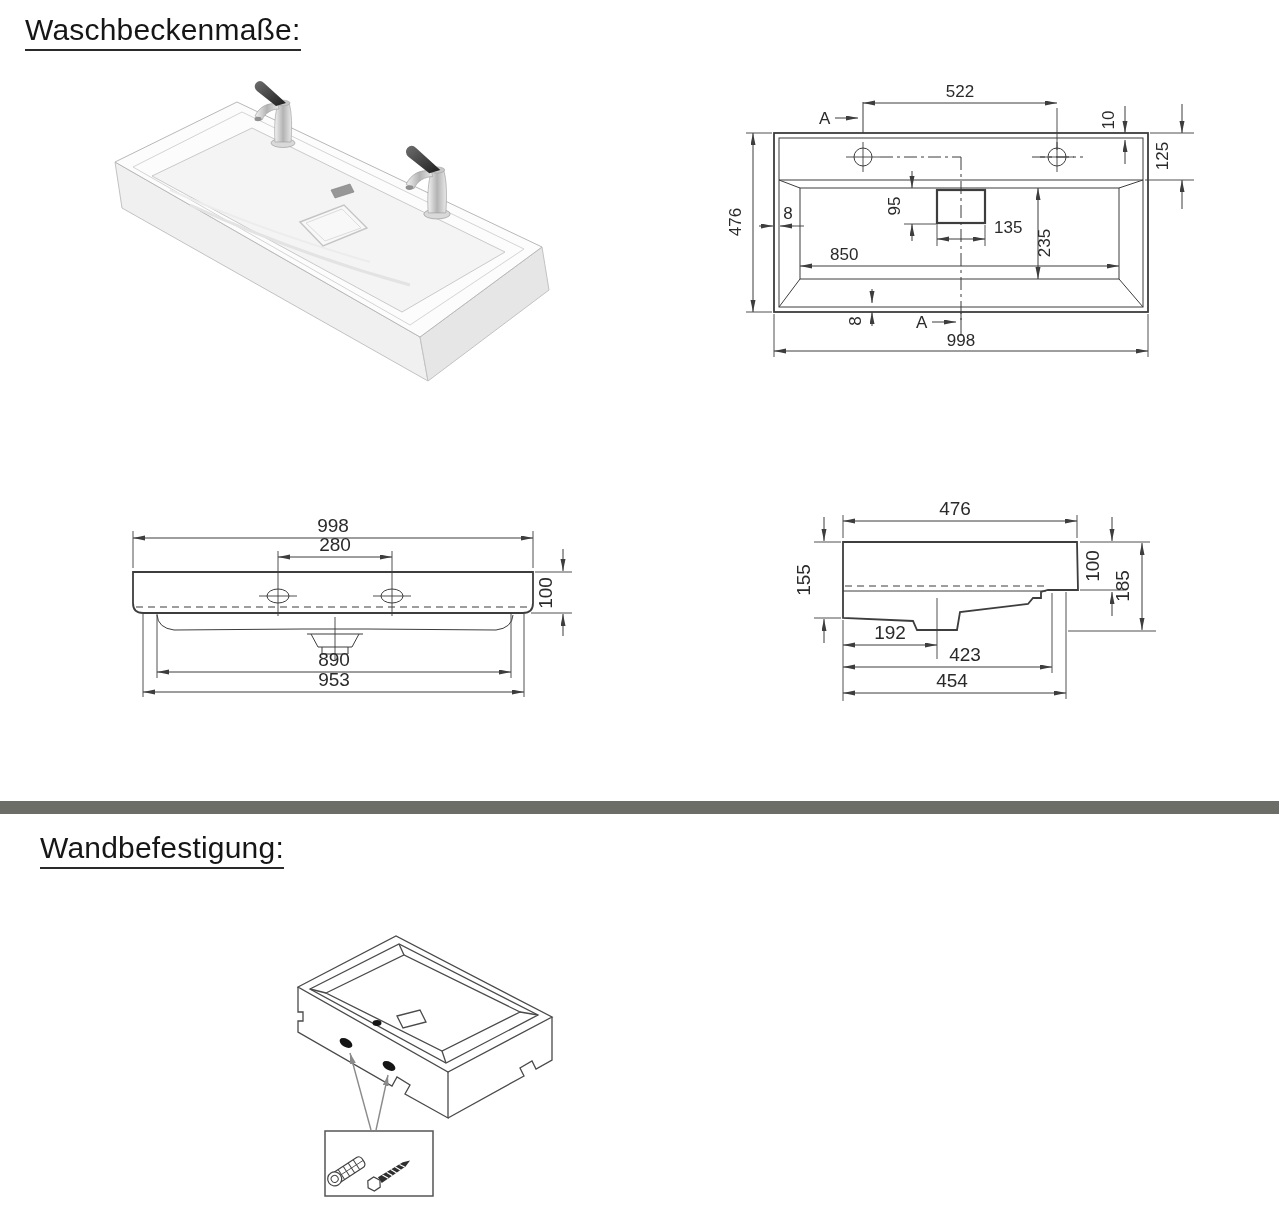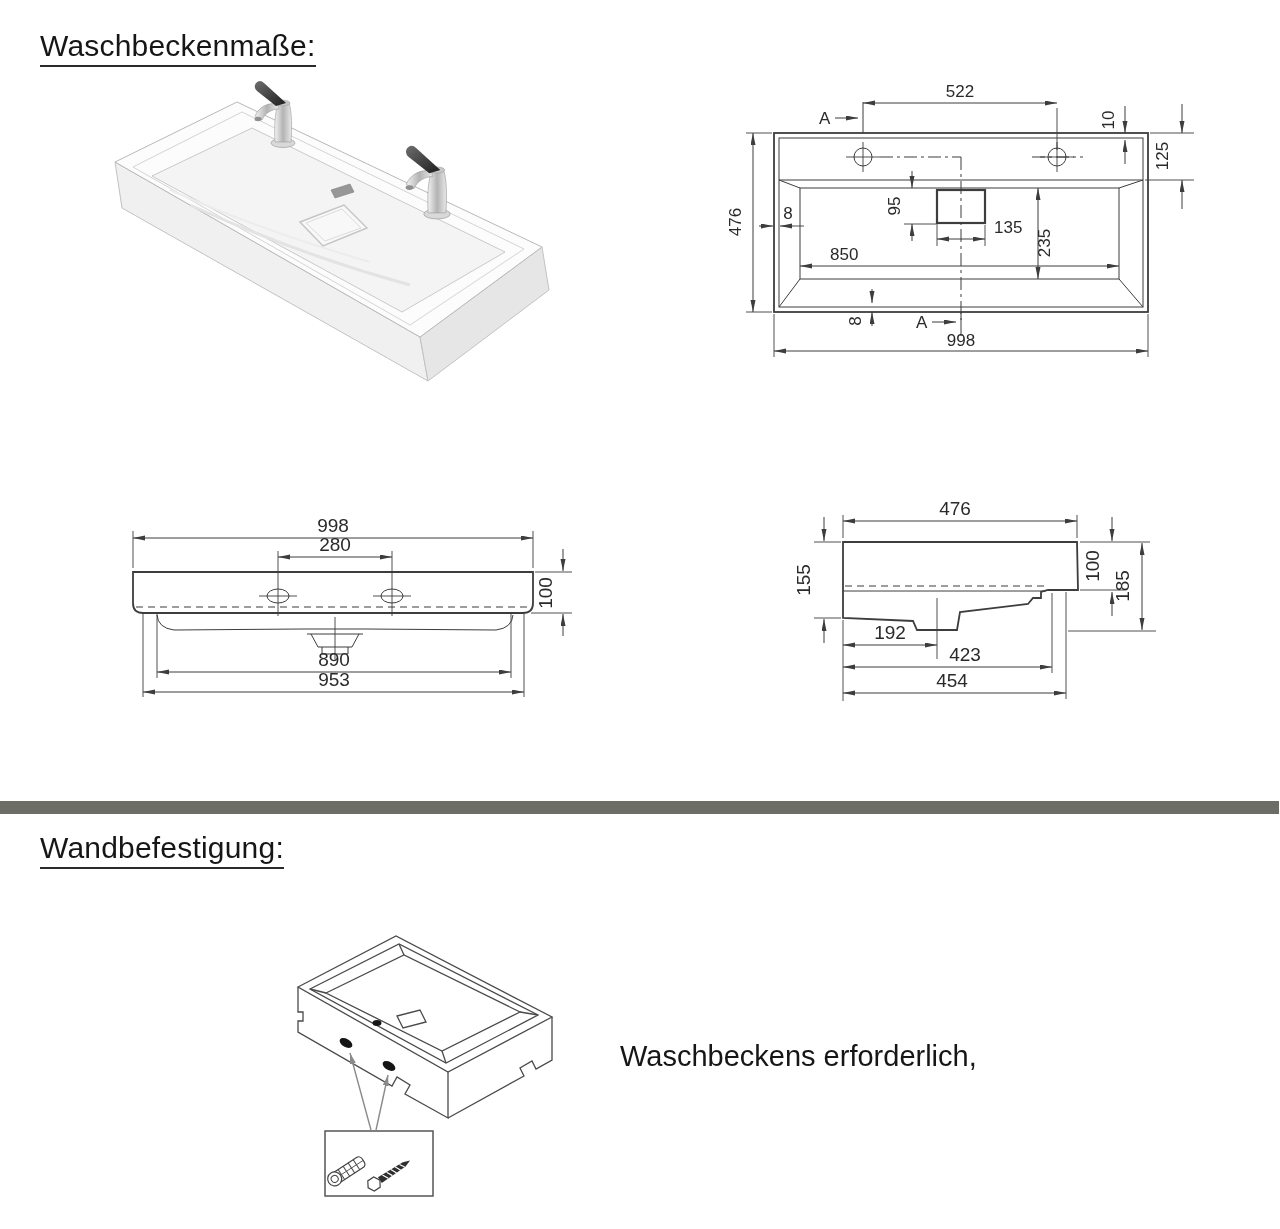--- a/index.html
+++ b/index.html
@@ -20,21 +20,21 @@
   svg .thin{stroke:#3d3d3d;stroke-width:1;fill:none;}
   svg .heavy{stroke:#3d3d3d;stroke-width:1.8;fill:none;}
   svg .dashdot{stroke:#3d3d3d;stroke-width:1;fill:none;stroke-dasharray:13 4 3 4;}
   svg .dash{stroke:#3d3d3d;stroke-width:1.1;fill:none;stroke-dasharray:7 5;}
   svg .lbl{font-size:17px;}
   svg .lbl2{font-size:19px;}
 </style>
 </head>
 <body>
 
-<div class="abs" style="left:40px;top:13px;margin-top:16px;">
+<div class="abs" style="left:25px;top:13px;">
   <h2 class="sec-title">Waschbeckenmaße:</h2>
 </div>
 
 <svg class="abs" style="left:80px;top:60px;" width="550" height="330" viewBox="80 60 550 330">
   <defs>
     <linearGradient id="ph-chrome" x1="0" y1="0" x2="1" y2="0">
       <stop offset="0" stop-color="#f3f3f3"></stop>
         <stop offset=".5" stop-color="#b3b3b3"></stop>
         <stop offset="1" stop-color="#e9e9e9"></stop>
     </linearGradient>
@@ -315,16 +315,15 @@
     <line x1="12" y1="-3" x2="15" y2="3" stroke="#ffffff" stroke-width="1.2"></line>
     <line x1="17" y1="-3" x2="20" y2="3" stroke="#ffffff" stroke-width="1.2"></line>
     <line x1="22" y1="-3" x2="25" y2="3" stroke="#ffffff" stroke-width="1.2"></line>
     <line x1="27" y1="-3" x2="30" y2="3" stroke="#ffffff" stroke-width="1.2"></line>
     <line x1="32" y1="-2.5" x2="35" y2="2.5" stroke="#ffffff" stroke-width="1.2"></line>
     <polygon points="7,0 3.5,6 -3.5,6 -7,0 -3.5,-6 3.5,-6" fill="#ffffff" stroke="#444444" stroke-width="1.2"></polygon>
   </g>
 </svg>
 
 <div class="note">
-  <div>Waschbeckens erforderlich,</div>
   
   
 </div>
 
 </body></html>

